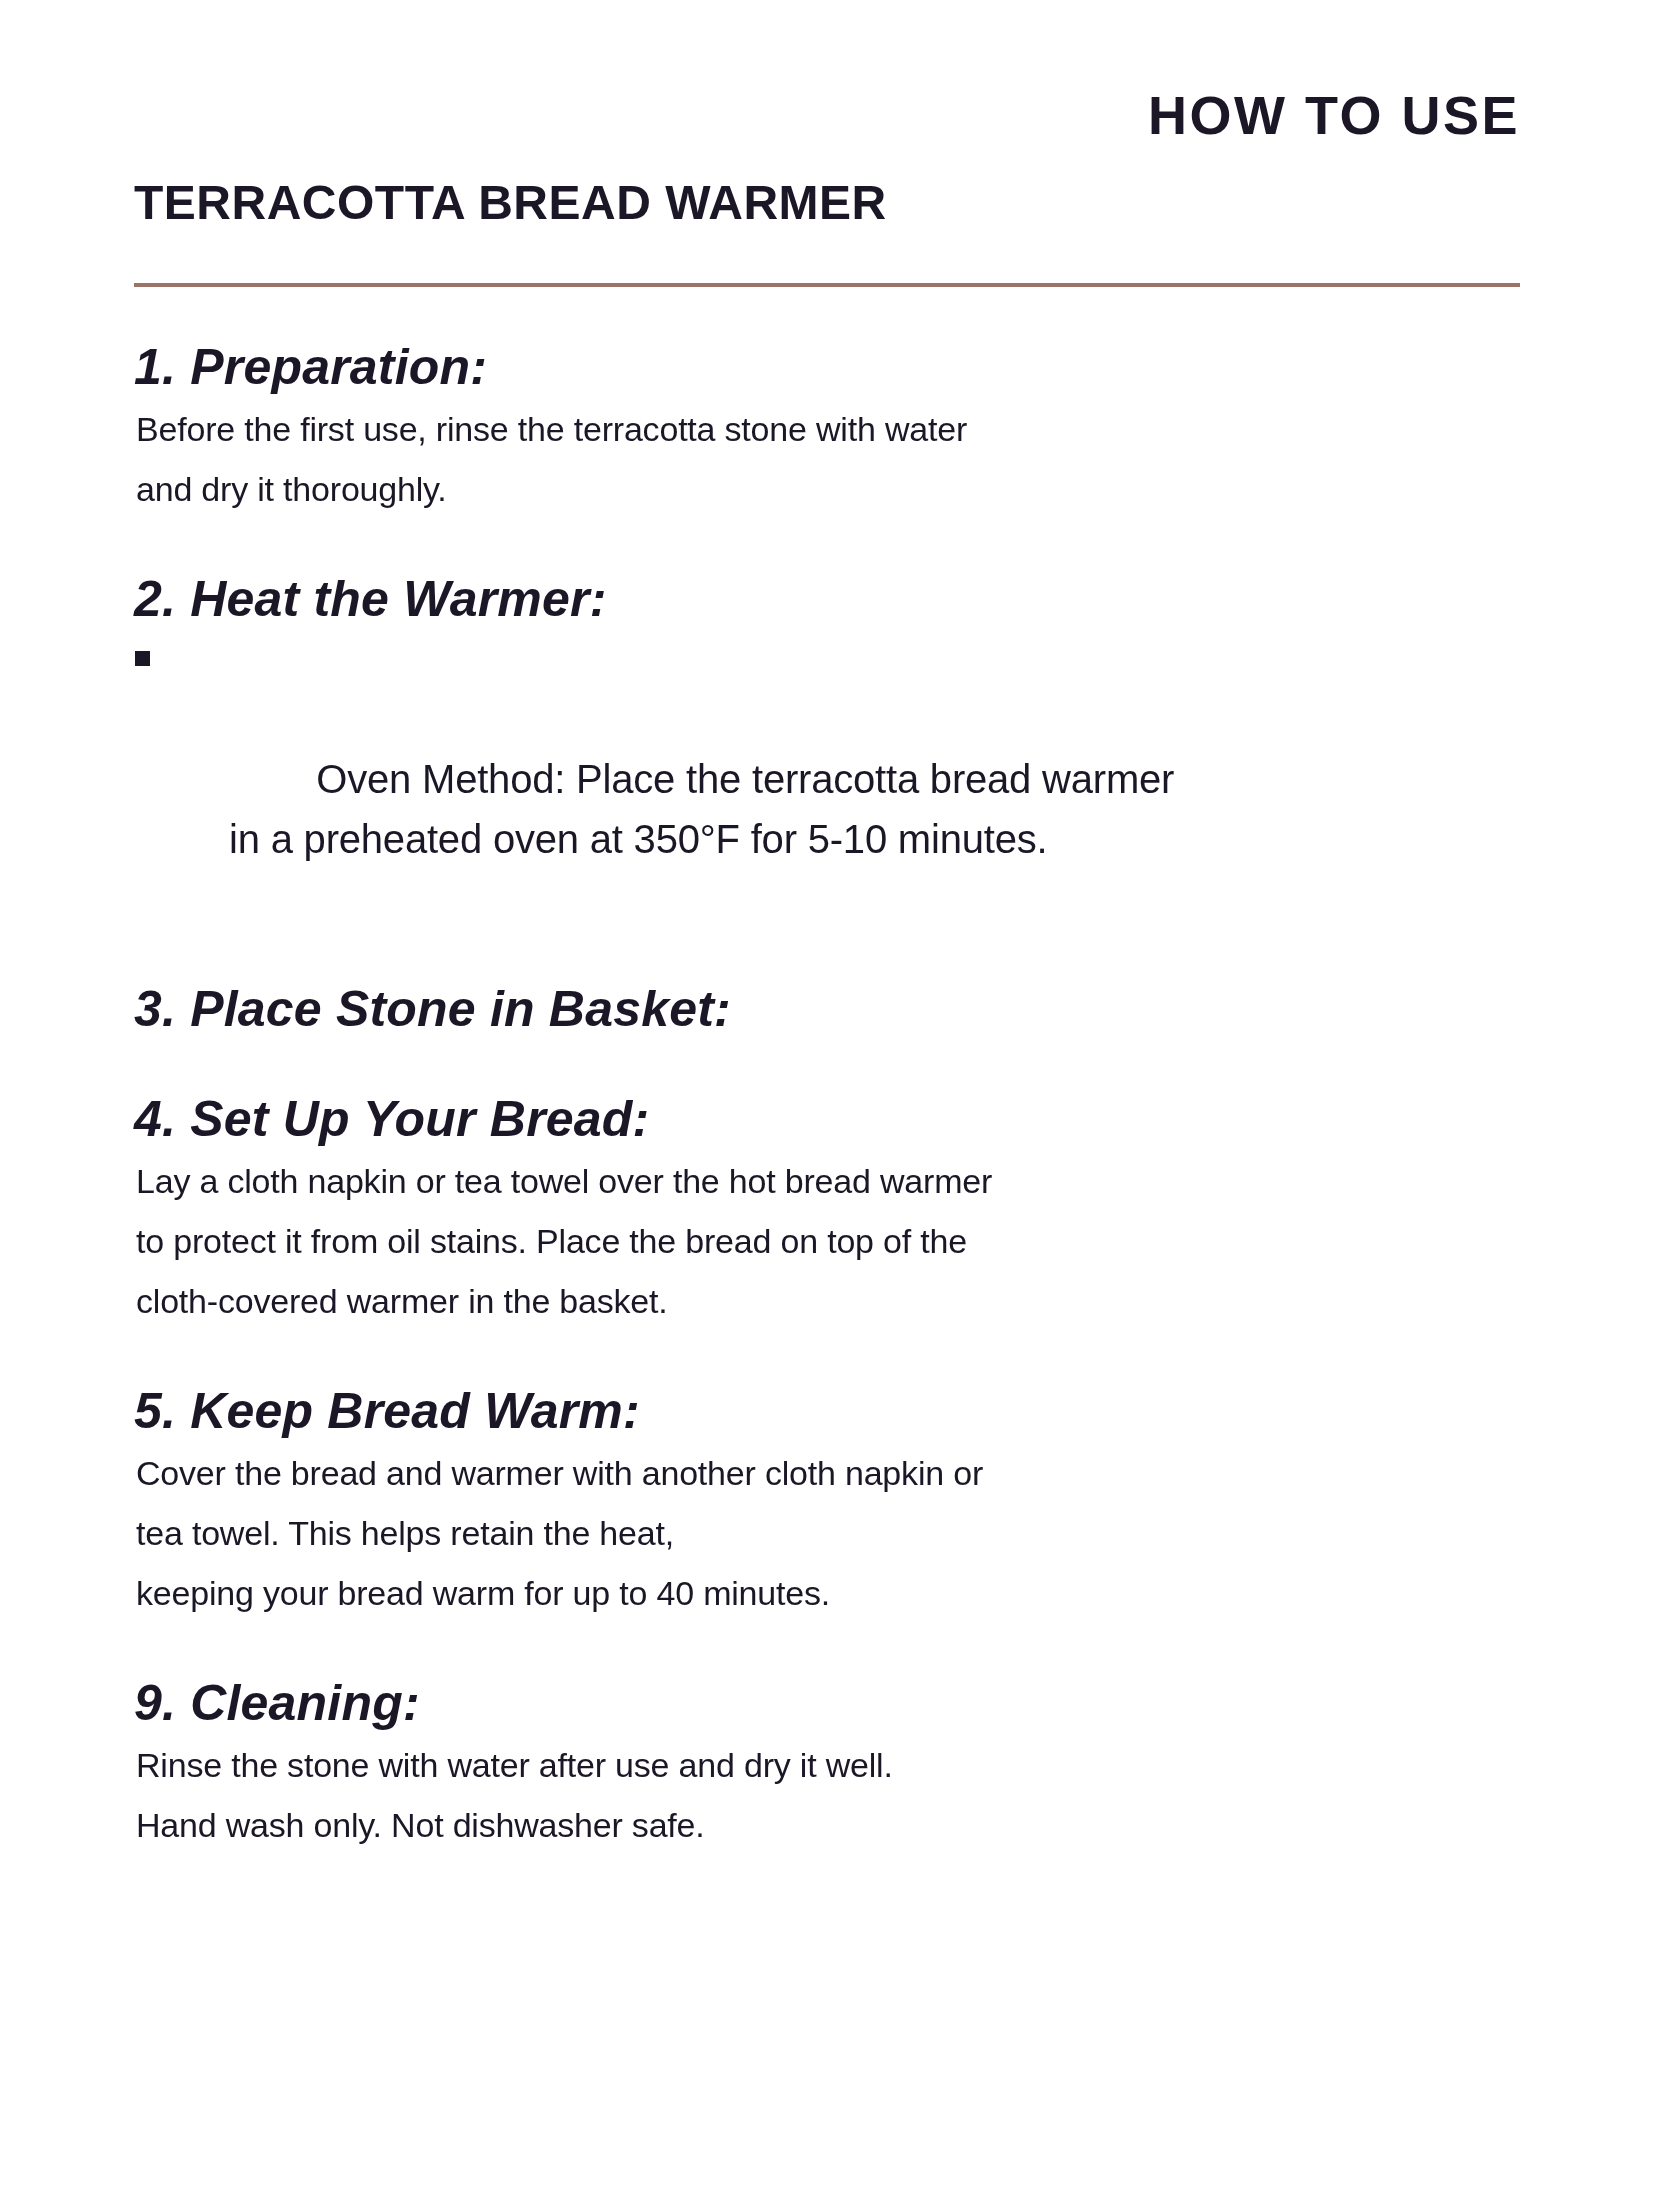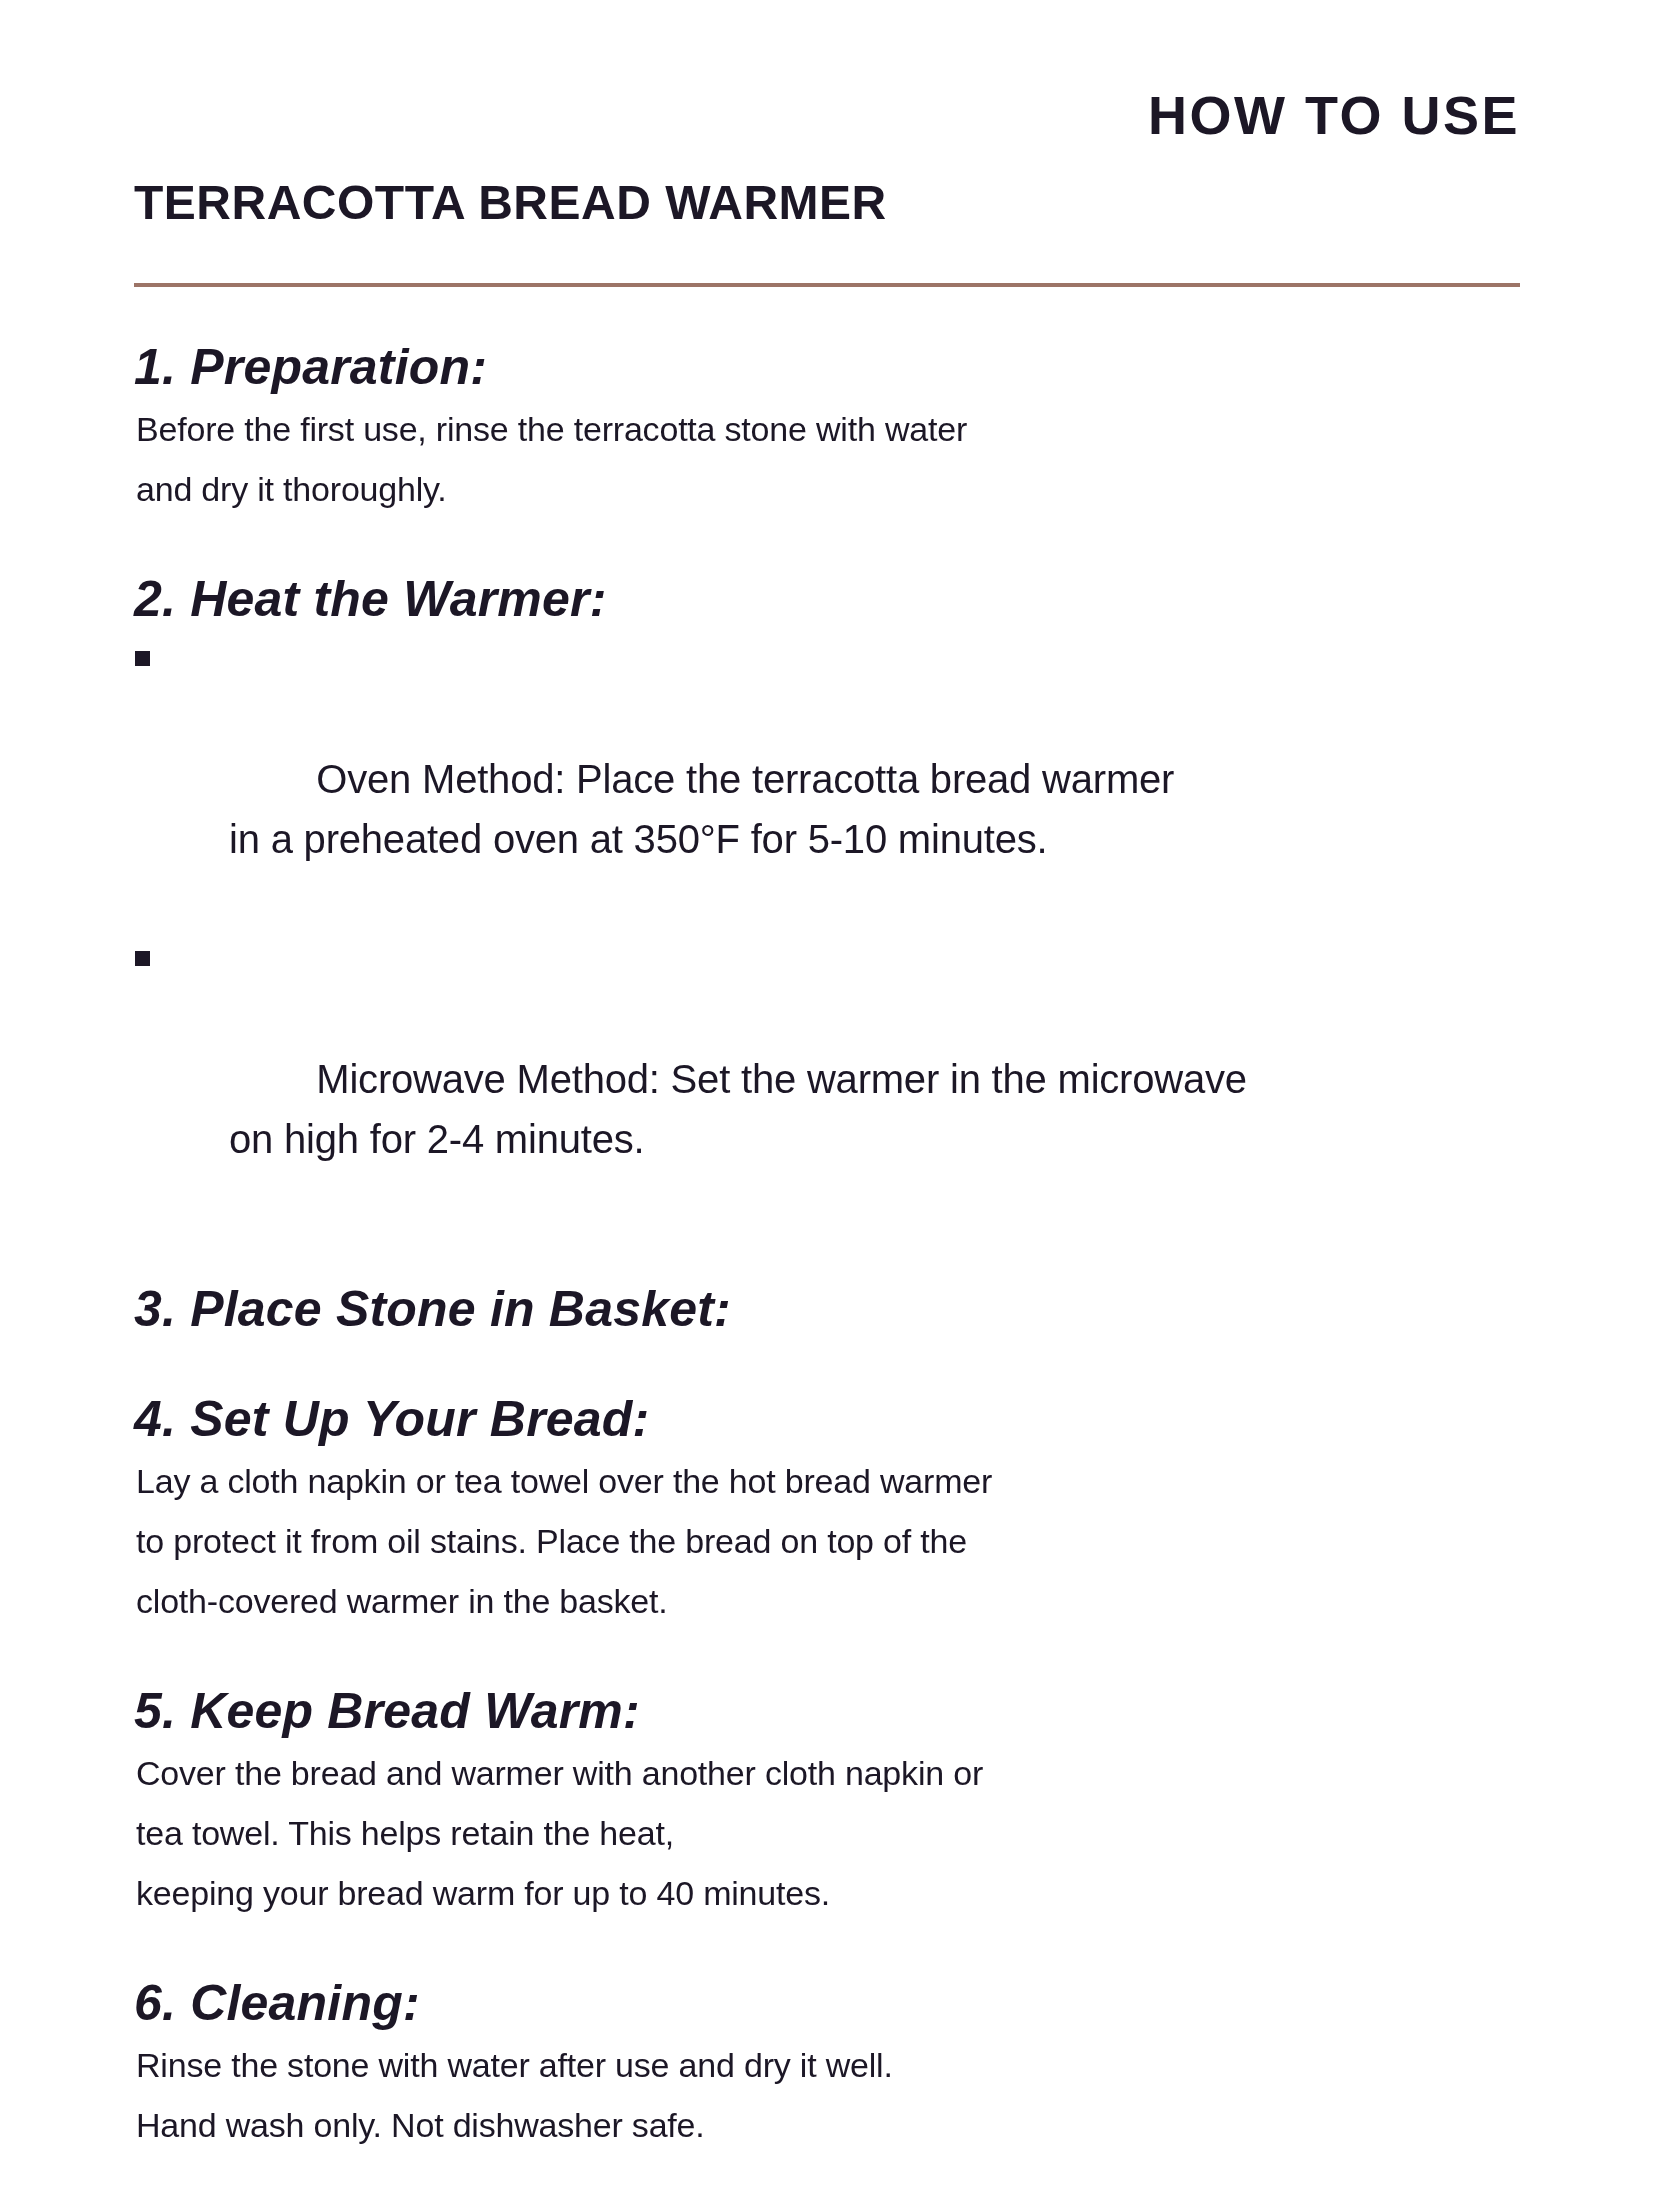--- a/index.html
+++ b/index.html
@@ -102,25 +102,20 @@
   </section>
 
   <section>
     <h2 class="heading">2. Heat the Warmer:</h2>
     <ul class="methods">
       <li class="method">
         <span class="sq"></span>
         <span>Oven Method: Place the terracotta bread warmer
 in a preheated oven at 350°F for 5-10 minutes.</span>
       </li>
-      <li class="method">
-        <span class="sq"></span>
-        <span>Microwave Method: Set the warmer in the microwave
-on high for 2-4 minutes.</span>
-      </li>
     </ul>
   </section>
 
   <section>
     <h2 class="heading">3. Place Stone in Basket:</h2>
   </section>
 
   <section>
     <h2 class="heading">4. Set Up Your Bread:</h2>
     <p class="body">Lay a cloth napkin or tea towel over the hot bread warmer
@@ -129,19 +124,19 @@
   </section>
 
   <section>
     <h2 class="heading">5. Keep Bread Warm:</h2>
     <p class="body">Cover the bread and warmer with another cloth napkin or
 tea towel. This helps retain the heat,
 keeping your bread warm for up to 40 minutes.</p>
   </section>
 
   <section>
-    <h2 class="heading">6. Cleaning:</h2>
+    <h2 class="heading">9. Cleaning:</h2>
     <p class="body">Rinse the stone with water after use and dry it well.
 Hand wash only. Not dishwasher safe.</p>
   </section>
 
 </main>
 
 
 </body></html>

